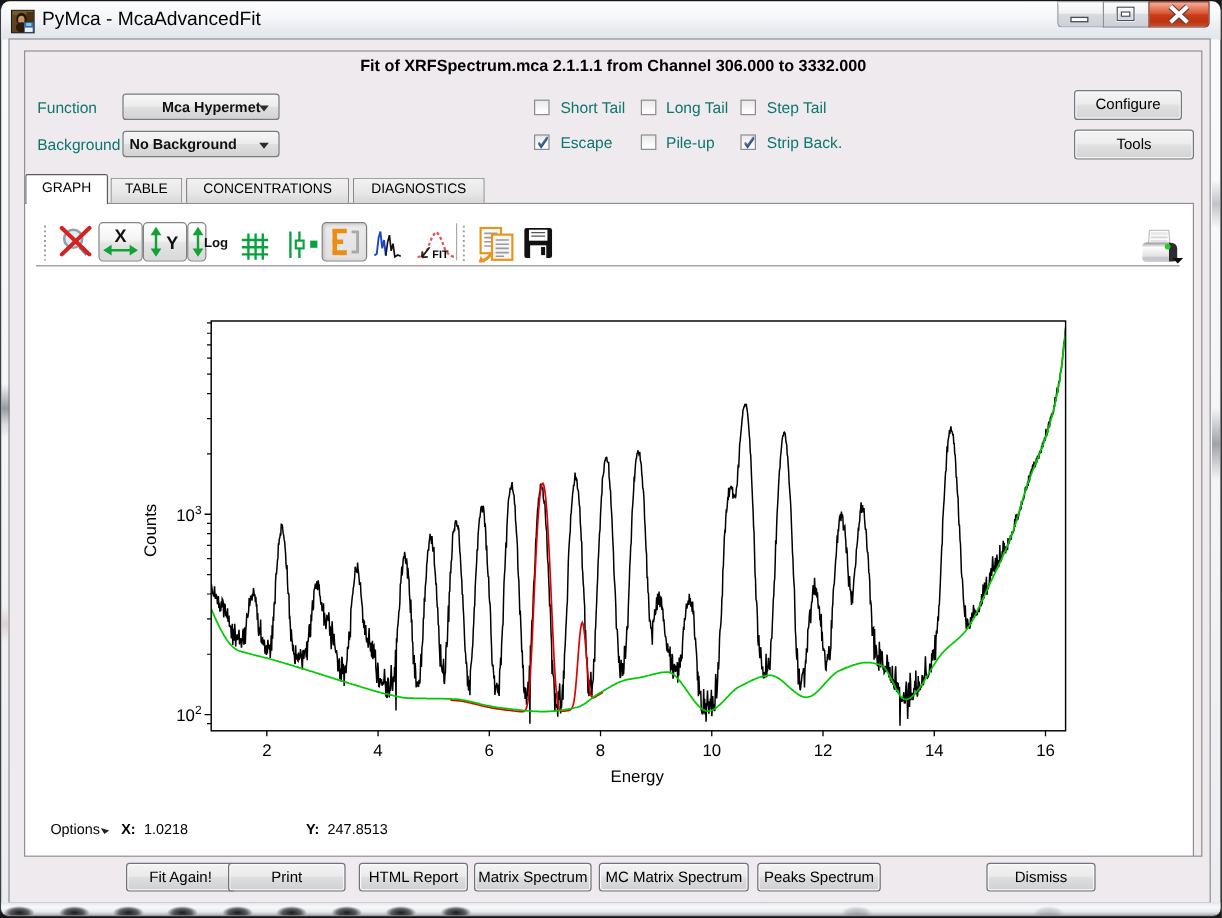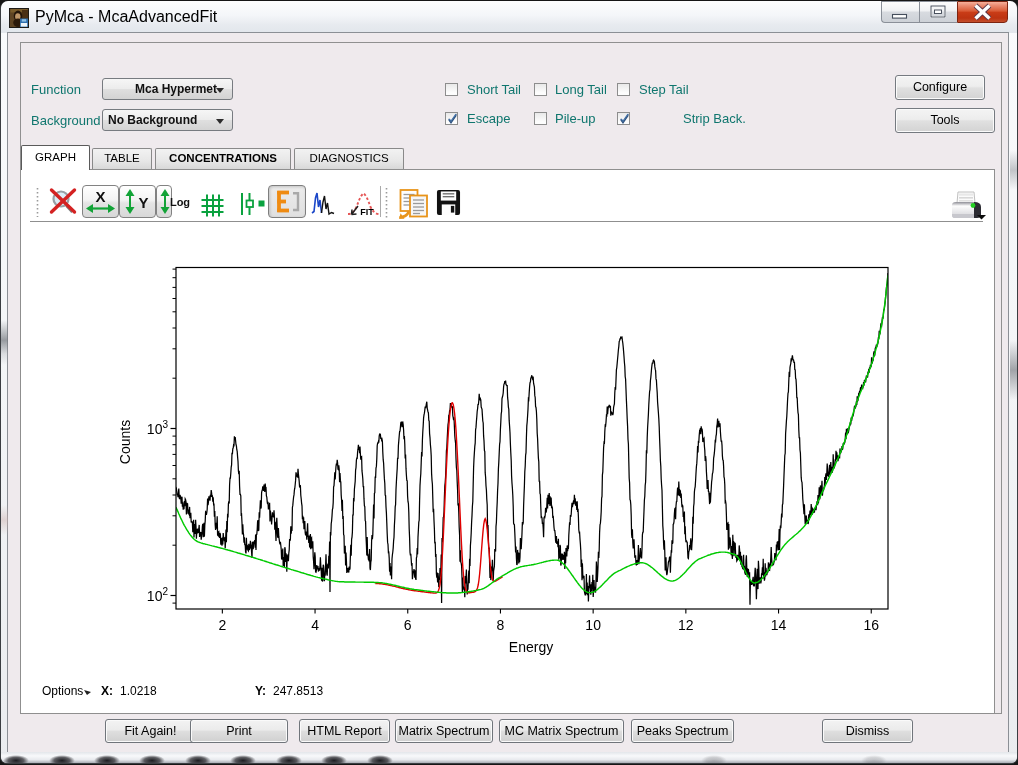--- a/index.html
+++ b/index.html
@@ -93,20 +93,21 @@
         <line x1="31.5" y1="3.5" x2="17.5" y2="16.5"></line>
       </g>
       <g stroke="#ffffff" stroke-width="3.4" stroke-linecap="butt">
         <line x1="17.5" y1="3.5" x2="31.5" y2="16.5"></line>
         <line x1="31.5" y1="3.5" x2="17.5" y2="16.5"></line>
       </g>
     </svg></div>
 
 <div id="client">
  <div id="panel"></div>
+ <div id="fit-title" style="left:12px; top:14px;">Fit of XRFSpectrum.mca 2.1.1.1 from Channel 306.000 to 3332.000</div>
 
  <div class="lbl" style="left:23px; top:49px;">Function</div>
  <div class="combo" style="left:94px; top:45px;padding-left:32px;">Mca Hypermet<span class="arr"></span></div>
  <div class="lbl" style="left:23px; top:80px;text-align:center;">Background</div>
  <div class="combo" style="left:94px; top:76px;">No Background<span class="arr"></span></div>
 
  <div class="cb" style="left:437px; top:50px;"></div>
     <div class="lbl" style="left:459px; top:49px;">Short Tail</div>
  <div class="cb" style="left:526px; top:50px;"></div>
     <div class="lbl" style="left:547px; top:49px;">Long Tail</div>
@@ -120,28 +121,28 @@
     </div>
     <div class="lbl" style="left:459px; top:78px;">Escape</div>
  <div class="cb" style="left:526px; top:79px;"></div>
     <div class="lbl" style="left:547px; top:78px;">Pile-up</div>
  <div class="cb" style="left:609px; top:79px;">
       <svg width="13" height="15" viewBox="0 0 13 15">
         <path d="M2.5,7.5 L5,10.5 L10.5,2.5 L10.5,5 L5,13 L2.5,9.5 Z" fill="#2d4f7c"></path>
         <path d="M3,7.8 L5,10 L10,3" stroke="#3f6ea5" stroke-width="1.2" fill="none"></path>
       </svg>
     </div>
-    <div class="lbl" style="left:631px; top:78px;margin-left:44px;">Strip Back.</div>
+    <div class="lbl" style="left:631px; top:78px;">Strip Back.</div>
  <div class="btn" style="left:887px; top:42px; width:90px; line-height:23px;">Configure</div>
  <div class="btn" style="left:887px; top:75px; width:100px; line-height:23px;">Tools</div>
 
  <div id="pane"></div>
  <div class="tab" id="tab-graph">GRAPH</div>
  <div class="tab" style="left:84px; width:60px;">TABLE</div>
- <div class="tab" style="left:147px; width:136px;font-weight:bold;">CONCENTRATIONS</div>
+ <div class="tab" style="left:147px; width:136px;">CONCENTRATIONS</div>
  <div class="tab" style="left:286px; width:110px;">DIAGNOSTICS</div>
  <svg style="position:absolute; left:0; top:0;" width="1000" height="719" viewBox="0 0 1000 719">
 <line x1="29.5" y1="155" x2="29.5" y2="184" stroke="#9a9a9a" stroke-width="1.6" stroke-dasharray="1.6,2.4"></line>
 <g>
 <circle cx="53" cy="166" r="7.5" fill="#dcedf7" stroke="#98a0a5" stroke-width="2.2"></circle>
 <line x1="58.5" y1="172.5" x2="64.5" y2="179" stroke="#7d7d7d" stroke-width="3.2"></line>
 <g stroke="#d42222" stroke-width="3.4" stroke-linecap="round">
 <line x1="43.5" y1="157" x2="66.5" y2="179"></line>
 <line x1="66.5" y1="157" x2="43.5" y2="179"></line>
 </g>

